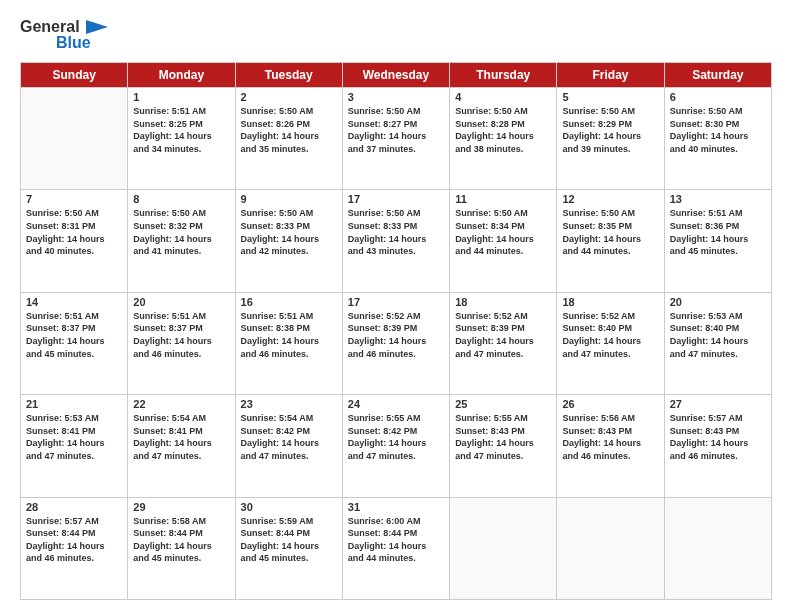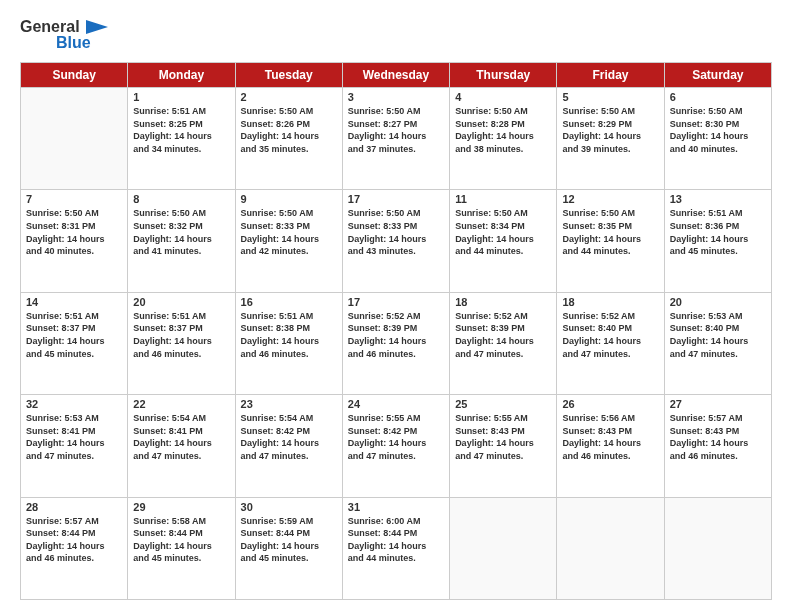--- a/index.html
+++ b/index.html
@@ -195,21 +195,21 @@
             <span class="day-num">18</span>
             <div class="day-info">Sunrise: 5:52 AM<br>Sunset: 8:40 PM<br>Daylight: 14 hours<br>and 47 minutes.</div>
           </td>
           <td>
             <span class="day-num">20</span>
             <div class="day-info">Sunrise: 5:53 AM<br>Sunset: 8:40 PM<br>Daylight: 14 hours<br>and 47 minutes.</div>
           </td>
         </tr>
         <tr>
           <td>
-            <span class="day-num">32</span>
+            <span class="day-num">21</span>
             <div class="day-info">Sunrise: 5:53 AM<br>Sunset: 8:41 PM<br>Daylight: 14 hours<br>and 47 minutes.</div>
           </td>
           <td>
             <span class="day-num">22</span>
             <div class="day-info">Sunrise: 5:54 AM<br>Sunset: 8:41 PM<br>Daylight: 14 hours<br>and 47 minutes.</div>
           </td>
           <td>
             <span class="day-num">23</span>
             <div class="day-info">Sunrise: 5:54 AM<br>Sunset: 8:42 PM<br>Daylight: 14 hours<br>and 47 minutes.</div>
           </td>

